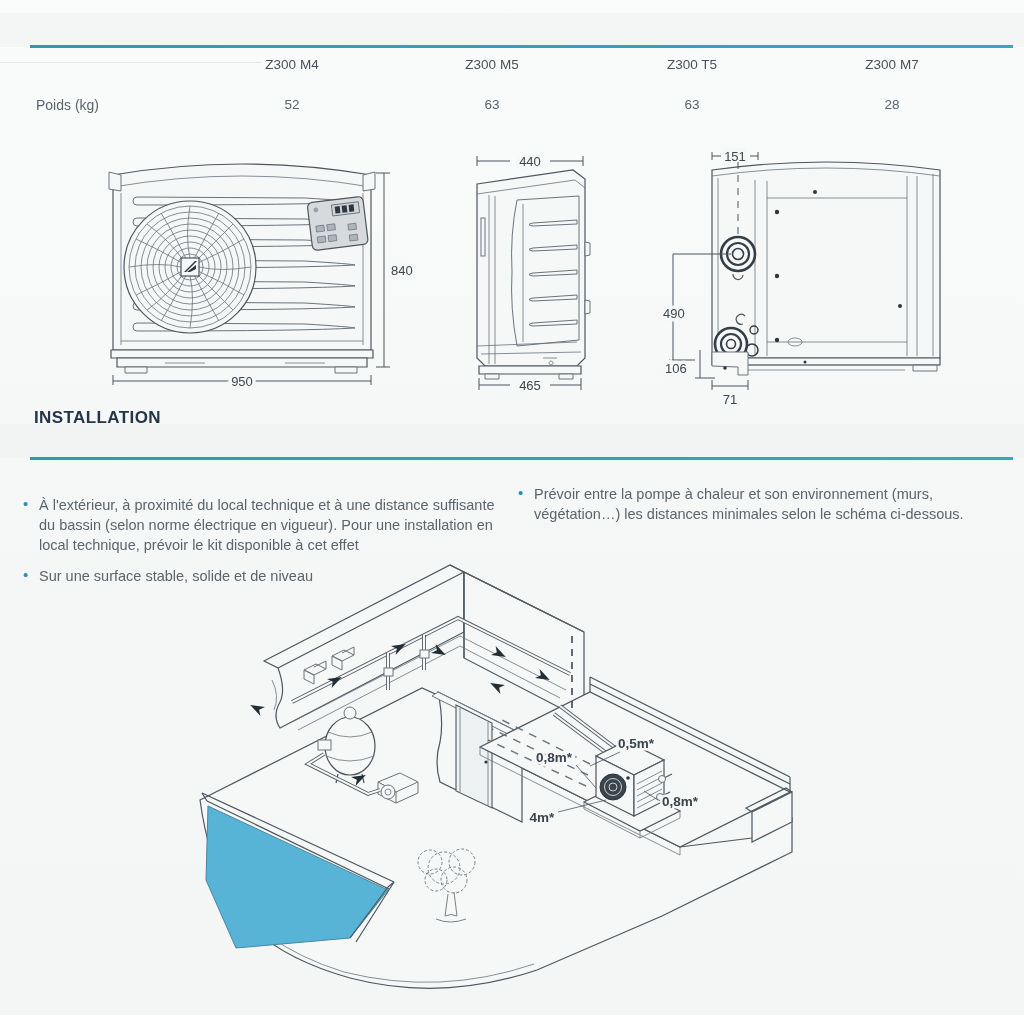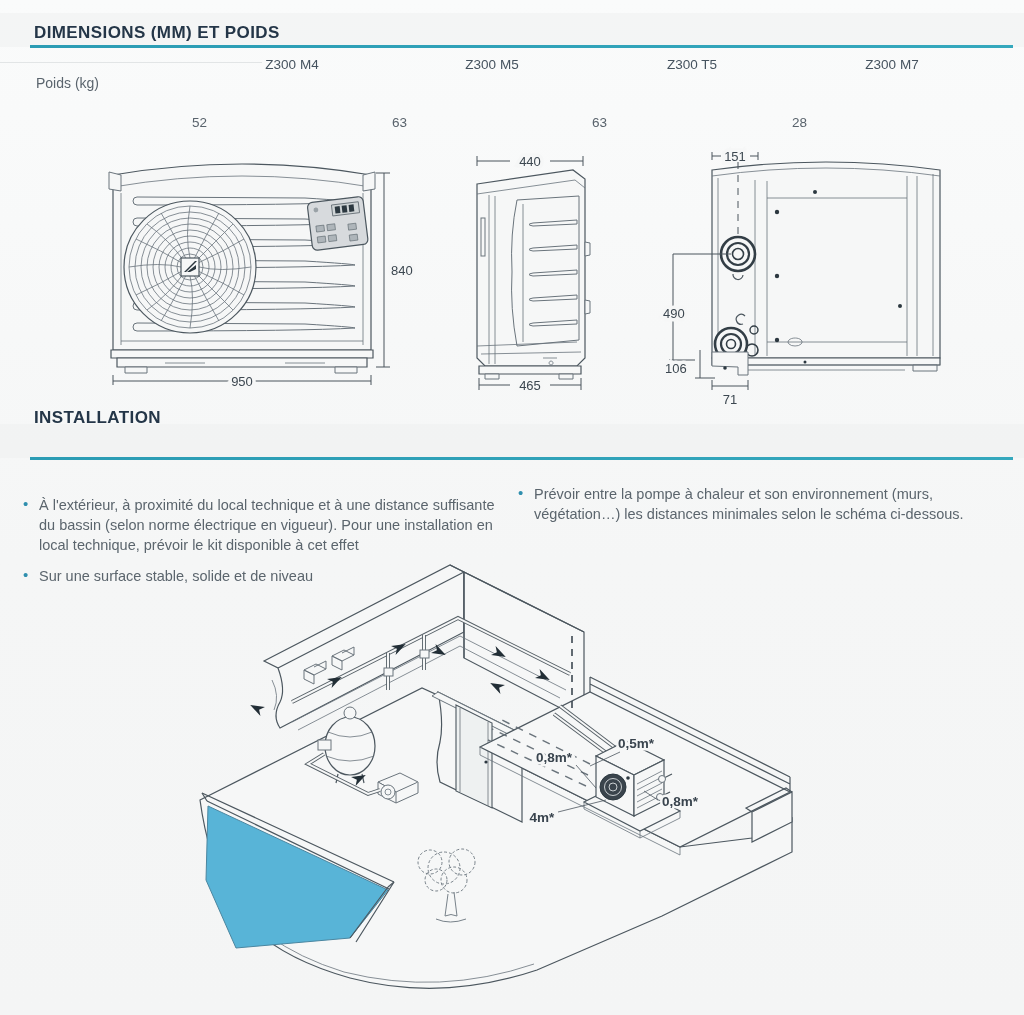--- a/index.html
+++ b/index.html
@@ -5,24 +5,24 @@
   html,body{margin:0;padding:0;background:#e9eaea;}
   .page{position:relative;width:1024px;height:1015px;margin:0 auto;
         background:linear-gradient(180deg,#fafbfb 0%,#f5f6f6 55%,#f4f5f5 100%);
         font-family:"Liberation Sans","DejaVu Sans",sans-serif;overflow:hidden;}
   .band{position:absolute;left:0;width:1024px;height:34px;background:#eef1f1;opacity:.55;}
   .sec-title{position:absolute;left:34px;font-size:17px;font-weight:bold;color:#243648;
              letter-spacing:.4px;}
   .rule{position:absolute;left:30px;width:983px;height:3px;background:linear-gradient(90deg,#2b9cb4,#35a8bd);}
   .hairline{position:absolute;background:#e2e5e6;height:1px;}
   .wtable{position:absolute;left:30px;top:57px;width:962px;display:grid;
-          grid-template-columns:162px 200px 200px 200px 200px;row-gap:3px;}
+          grid-template-columns:162px 200px 200px 200px 200px;row-gap:25px;}
   .wtable .lbl{font-size:14px;color:#5a646d;text-align:left;padding-left:6px;}
   .wtable .model{font-size:13.5px;color:#46535f;text-align:center;}
-  .wtable .val{font-size:13.5px;color:#59636c;text-align:left;margin-top:40px;}
+  .wtable .val{font-size:13.5px;color:#59636c;text-align:center;}
   .bullets{position:absolute;font-size:14.5px;color:#5b656d;line-height:1.38;}
   .bullets .b{position:relative;padding-left:17px;margin-bottom:11px;}
   .bullets .b::before{content:"•";position:absolute;left:1px;top:-1px;color:#2f8fae;font-size:15px;}
   svg{position:absolute;overflow:visible;}
   svg text{font-family:"Liberation Sans","DejaVu Sans",sans-serif;fill:#3c4750;}
   .dimtxt{font-size:13px;paint-order:stroke;stroke:#f6f7f7;stroke-width:7px;}
   .mlabel{font-size:13.5px;font-weight:bold;fill:#39444e;paint-order:stroke;stroke:#f6f7f7;stroke-width:5px;}
   .ln{stroke:#4c575f;stroke-width:1.2;fill:none;}
   .lnt{stroke:#6a747c;stroke-width:.8;fill:none;}
   .shape{stroke:#4c575f;stroke-width:1.2;fill:#f6f7f7;}
@@ -31,21 +31,20 @@
   .pipeO{stroke:#555f66;stroke-width:3.8;fill:none;}
   .pipeI{stroke:#f6f7f7;stroke-width:2;fill:none;}
   .arr{fill:#222e36;}
 </style>
 </head>
 <body>
 
 <div class="page">
 
   <div class="band" style="top:13px;"></div>
-  <div class="sec-title" style="top:23px;">DIMENSIONS (MM) ET POIDS</div>
   <div class="rule" style="top:45px;"></div>
   <div class="hairline" style="top:62px;left:0;width:262px;"></div>
 
   <div class="wtable">
     <div class="model"></div>
     <div class="model">Z300 M4</div>
     <div class="model">Z300 M5</div>
     <div class="model">Z300 T5</div>
     <div class="model">Z300 M7</div>
     <div class="lbl">Poids (kg)</div>

